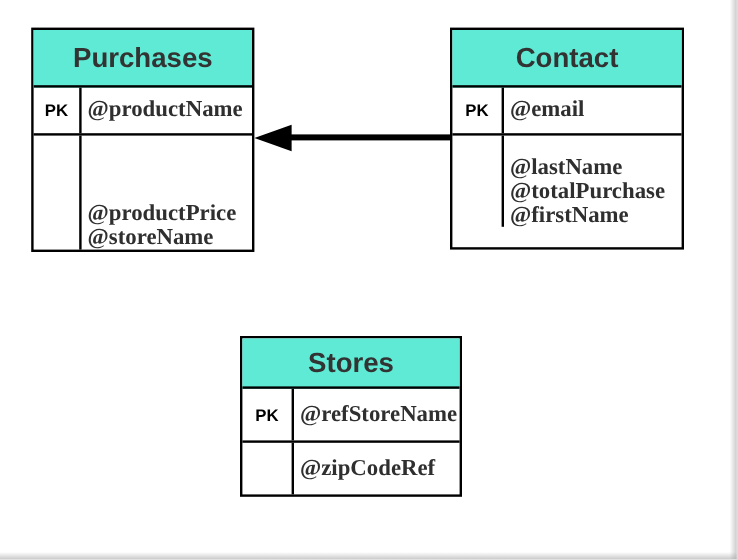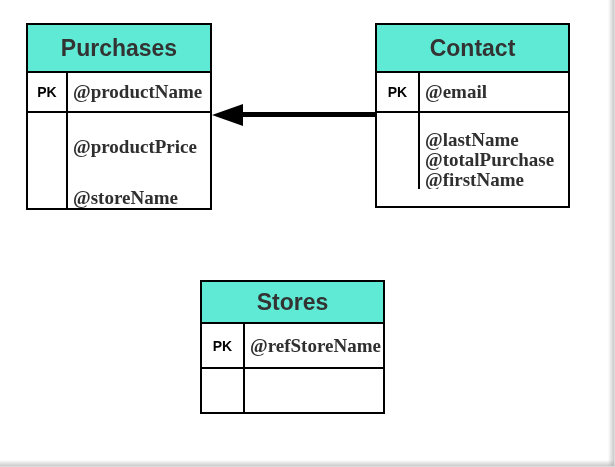--- a/index.html
+++ b/index.html
@@ -123,21 +123,21 @@
 
     <div class="row" style="height:40px;">
       <div class="key-cell" style="width:40px;">PK</div>
       <div class="attr-cell">
         <span class="attr-line">@productName</span>
       </div>
     </div>
 
     <div class="row last" style="height:95px;">
       <div class="key-cell" style="width:40px;"></div>
-      <div class="attr-cell" style="justify-content:space-between; padding-top:24px;">
+      <div class="attr-cell" style="justify-content:flex-end; padding-top:0;">
         <span class="attr-line">@productPrice</span>
         <span class="attr-line">@storeName</span>
       </div>
     </div>
   </div>
 
   <div class="entity" style="left:375px; top:23px; width:195px; height:185px;">
     <div class="entity-header" style="height:48px;">Contact</div>
 
     <div class="row" style="height:40px;">
@@ -162,20 +162,23 @@
 
     <div class="row" style="height:45px;">
       <div class="key-cell" style="width:43px;">PK</div>
       <div class="attr-cell">
         <span class="attr-line">@refStoreName</span>
       </div>
     </div>
 
     <div class="row last" style="height:43px;">
       <div class="key-cell" style="width:43px;"></div>
+      <div class="attr-cell">
+        <span class="attr-line">@zipCodeRef</span>
+      </div>
     </div>
   </div>
 
   <div id="relationship" style="left:212px; top:104px; width:163px; height:22px;">
     <div class="conn-line" style="left:30px; top:8px; width:133px; height:5px;"></div>
     <div class="conn-arrowhead" style="left:0px; top:0px;
                 border-top:11px solid transparent;
                 border-bottom:11px solid transparent;
                 border-right:31px solid #000000;"></div>
   </div>

